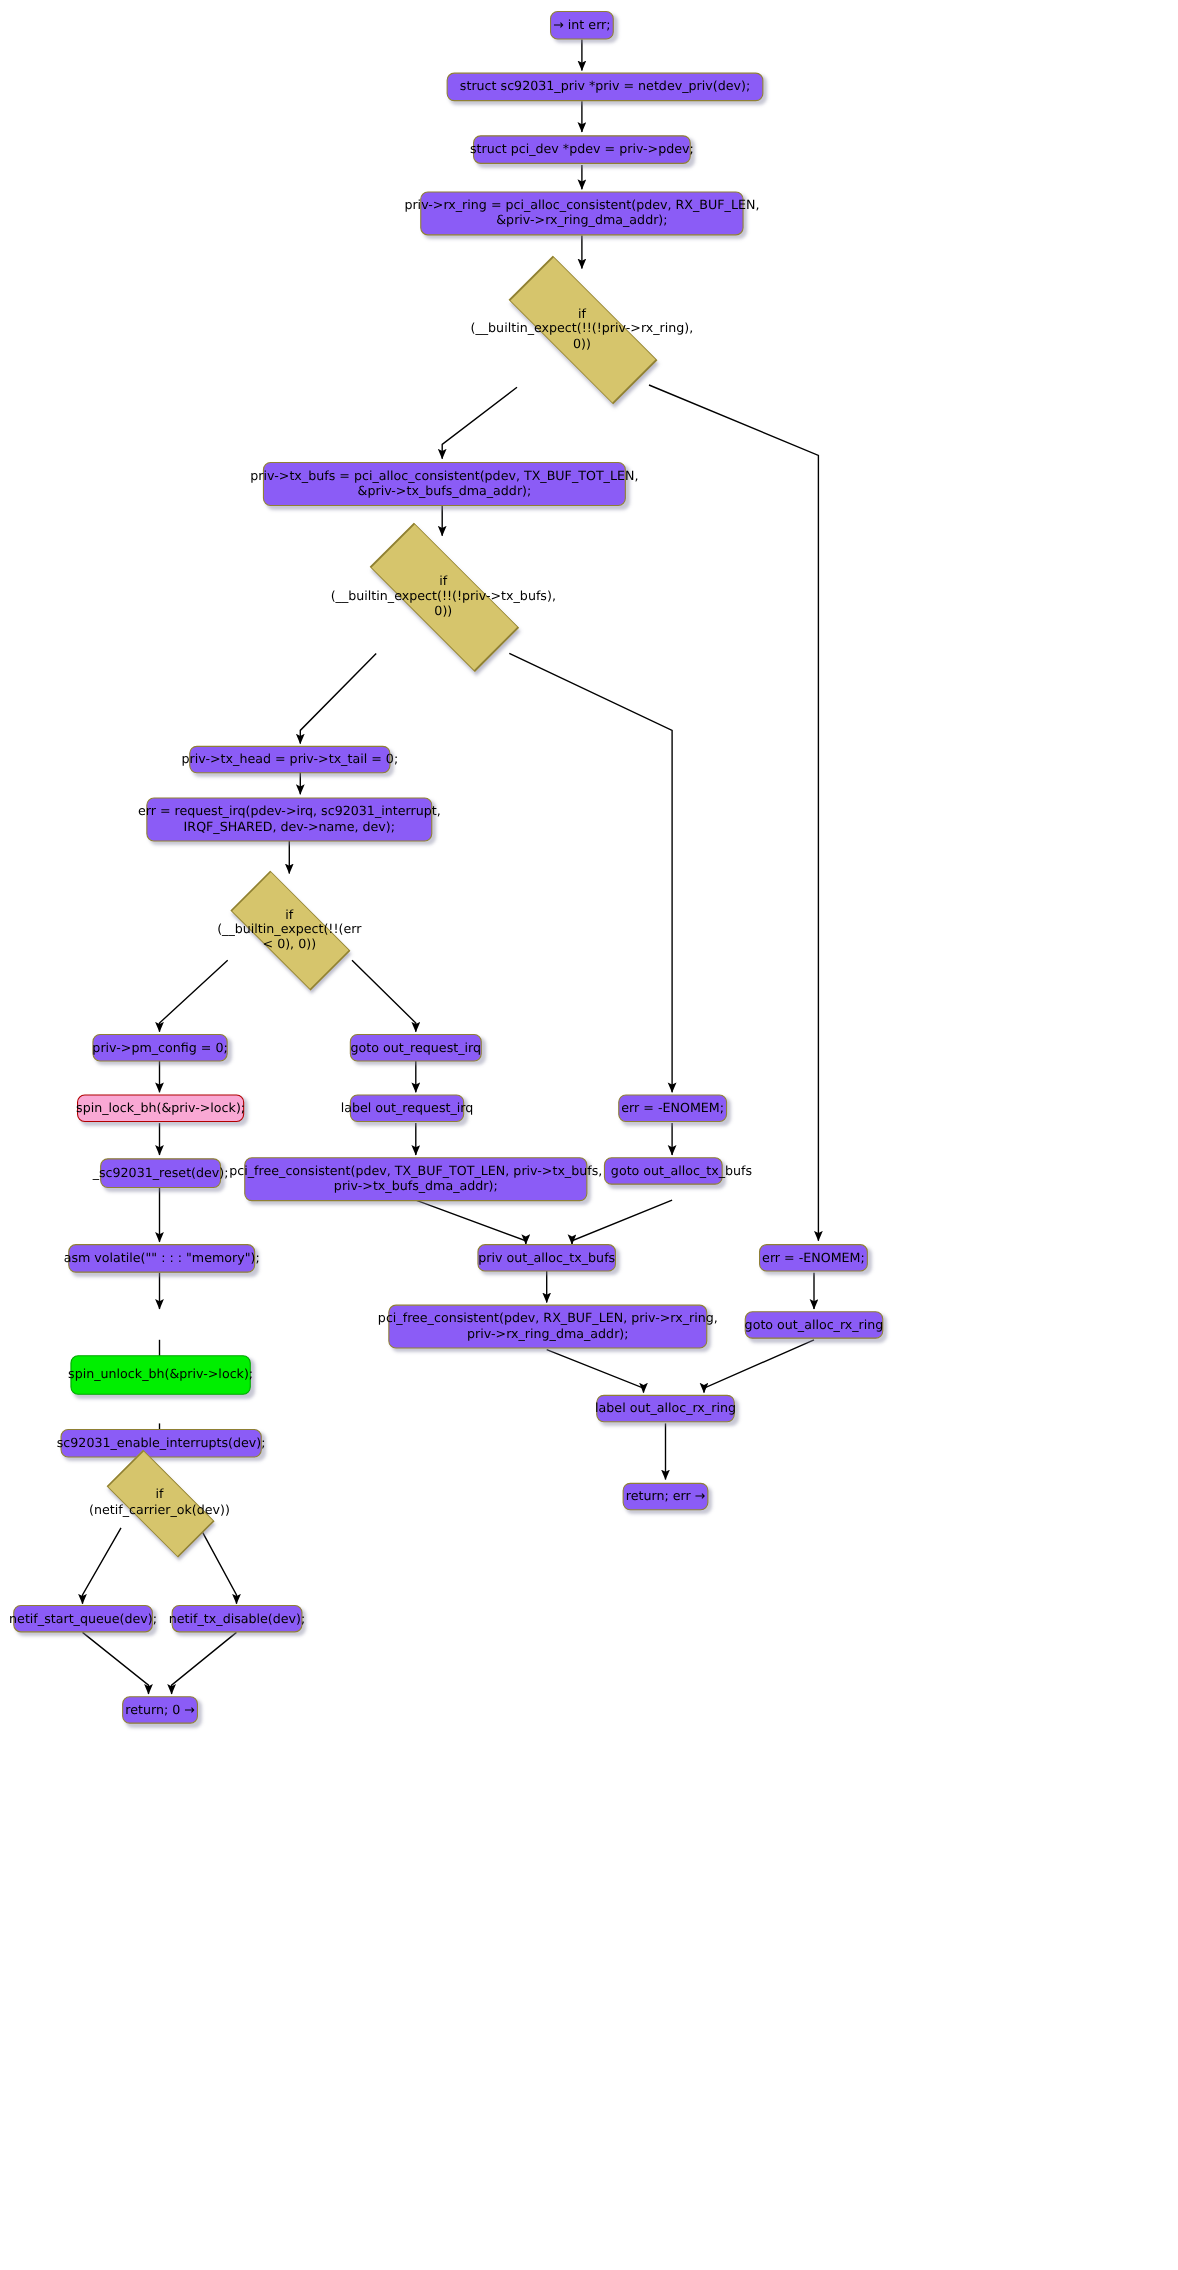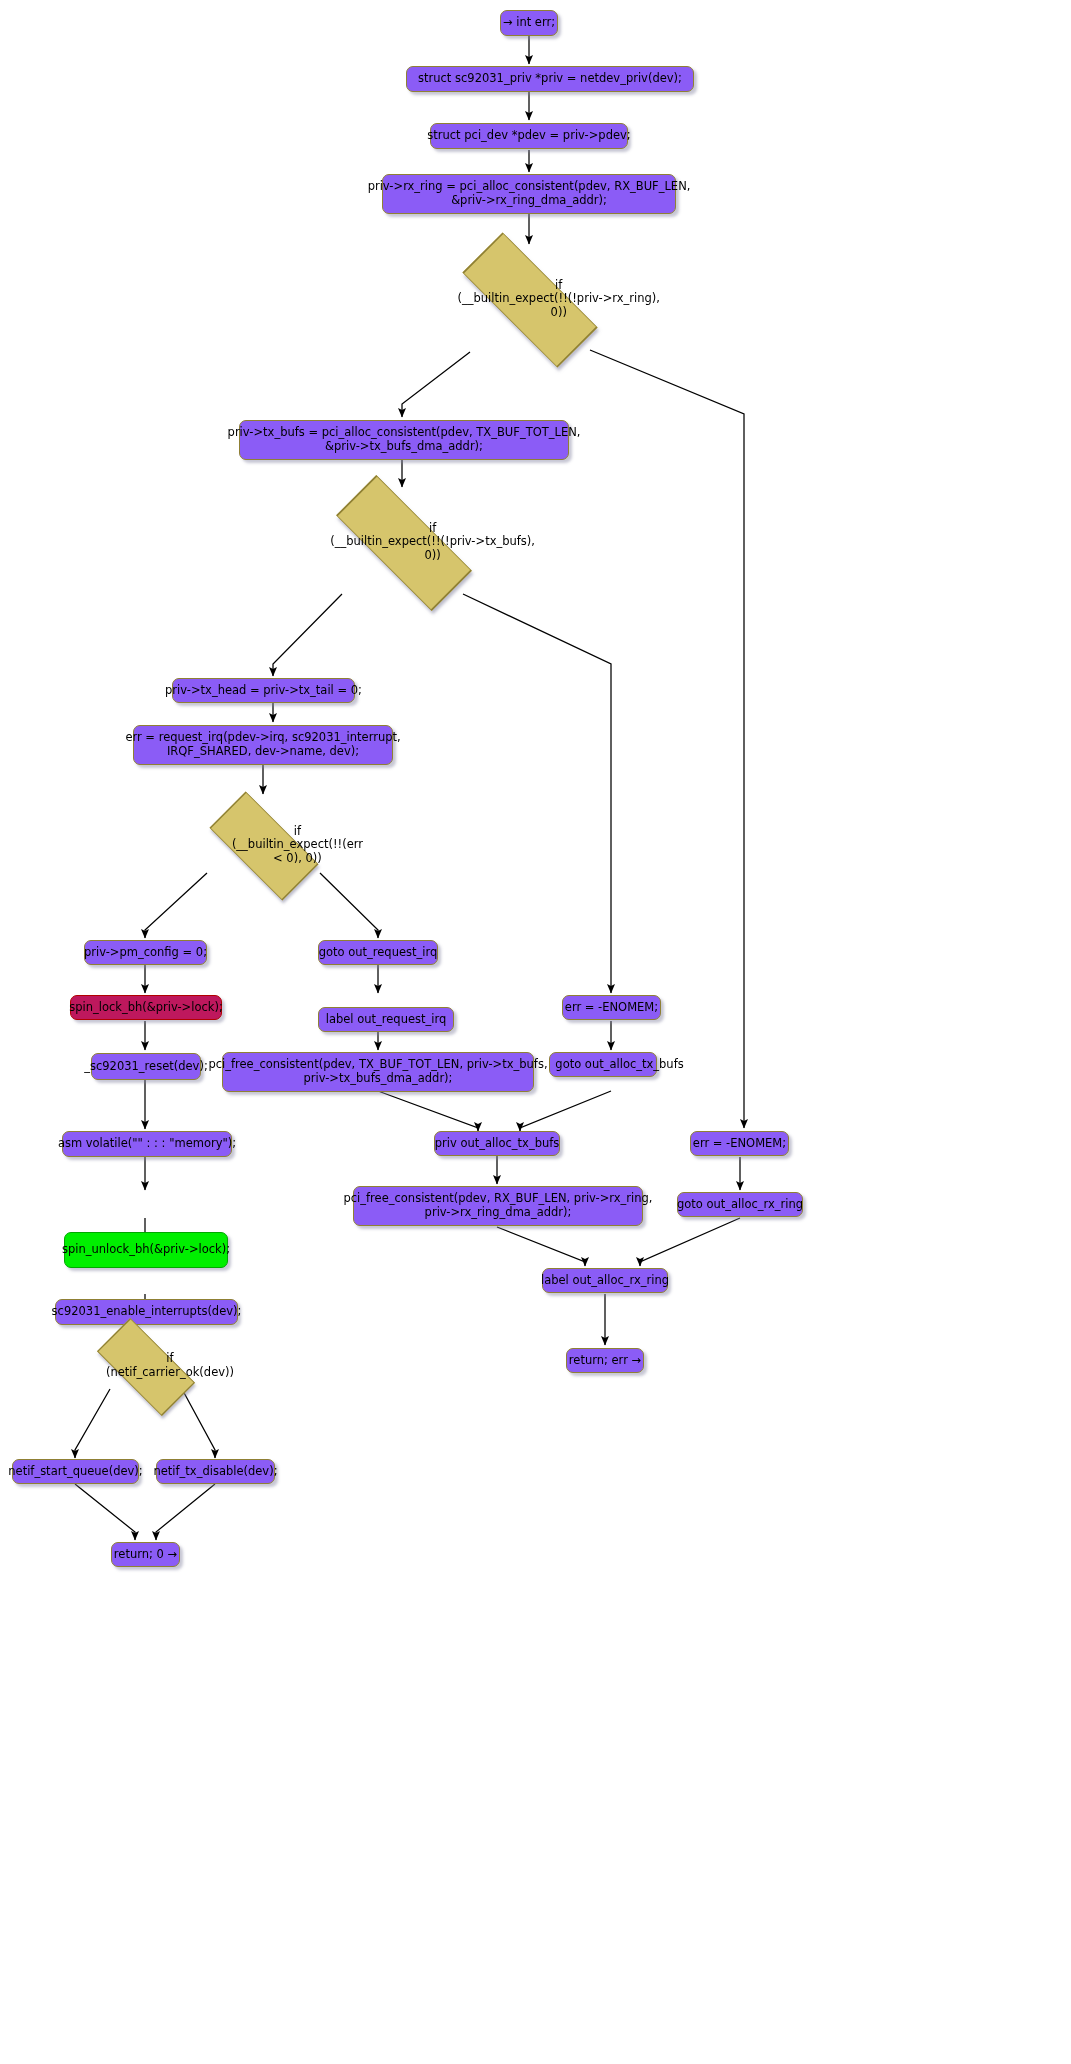--- a/index.html
+++ b/index.html
@@ -26,30 +26,30 @@
   }
   .node.box{
     background:#8b5cf6;
     border:1px solid #8f8034;
     border-radius:7px;
     box-shadow:3px 3px 3px rgba(130,130,160,0.45);
     font-size:11.5px;
     padding:3px 7px;
   }
   .node.box.red{
-    background:#be185d;
+    background:#f9a8d4;
     border:1px solid #b20000;
   }
   .node.box.green{
     background:#00ef00;
     border:1px solid #00a800;
   }
   .dwrap{
     position:absolute;
-    display:flex;align-items:center;justify-content:flex-end;
+    display:flex;align-items:center;justify-content:center;
   }
   .dshape{
     position:absolute;left:50%;top:50%;
     background:#d6c56c;
     border:1px solid #8f8034;
     box-shadow:2px 2px 3px rgba(120,120,150,0.5);
   }
 </style>
 </head>
 <body>
@@ -189,21 +189,21 @@
   </div>
 
   <div class="node box" style="left:12px;top:1459px;width:127px;height:25px;">netif_start_queue(dev);</div>
 
   <div class="node box" style="left:156px;top:1459px;width:119px;height:25px;">netif_tx_disable(dev);</div>
 
   <div class="node box" style="left:111px;top:1542px;width:69px;height:25px;">return; 0 →</div>
 
   <div class="node box" style="left:318px;top:940px;width:120px;height:25px;">goto out_request_irq</div>
 
-  <div class="node box" style="left:318px;top:995px;width:136px;height:25px;margin-top:12px;">label out_request_irq</div>
+  <div class="node box" style="left:318px;top:995px;width:104px;height:25px;">label out_request_irq</div>
 
   <div class="node box" style="left:222px;top:1052px;width:312px;height:40px;">pci_free_consistent(pdev, TX_BUF_TOT_LEN, priv-&gt;tx_bufs,
 priv-&gt;tx_bufs_dma_addr);</div>
 
   <div class="node box" style="left:562px;top:995px;width:99px;height:25px;">err = -ENOMEM;</div>
 
   <div class="node box" style="left:549px;top:1052px;width:108px;height:25px;padding-left:40px;">goto out_alloc_tx_bufs</div>
 
   <div class="node box" style="left:434px;top:1131px;width:126px;height:25px;">priv out_alloc_tx_bufs</div>
 

